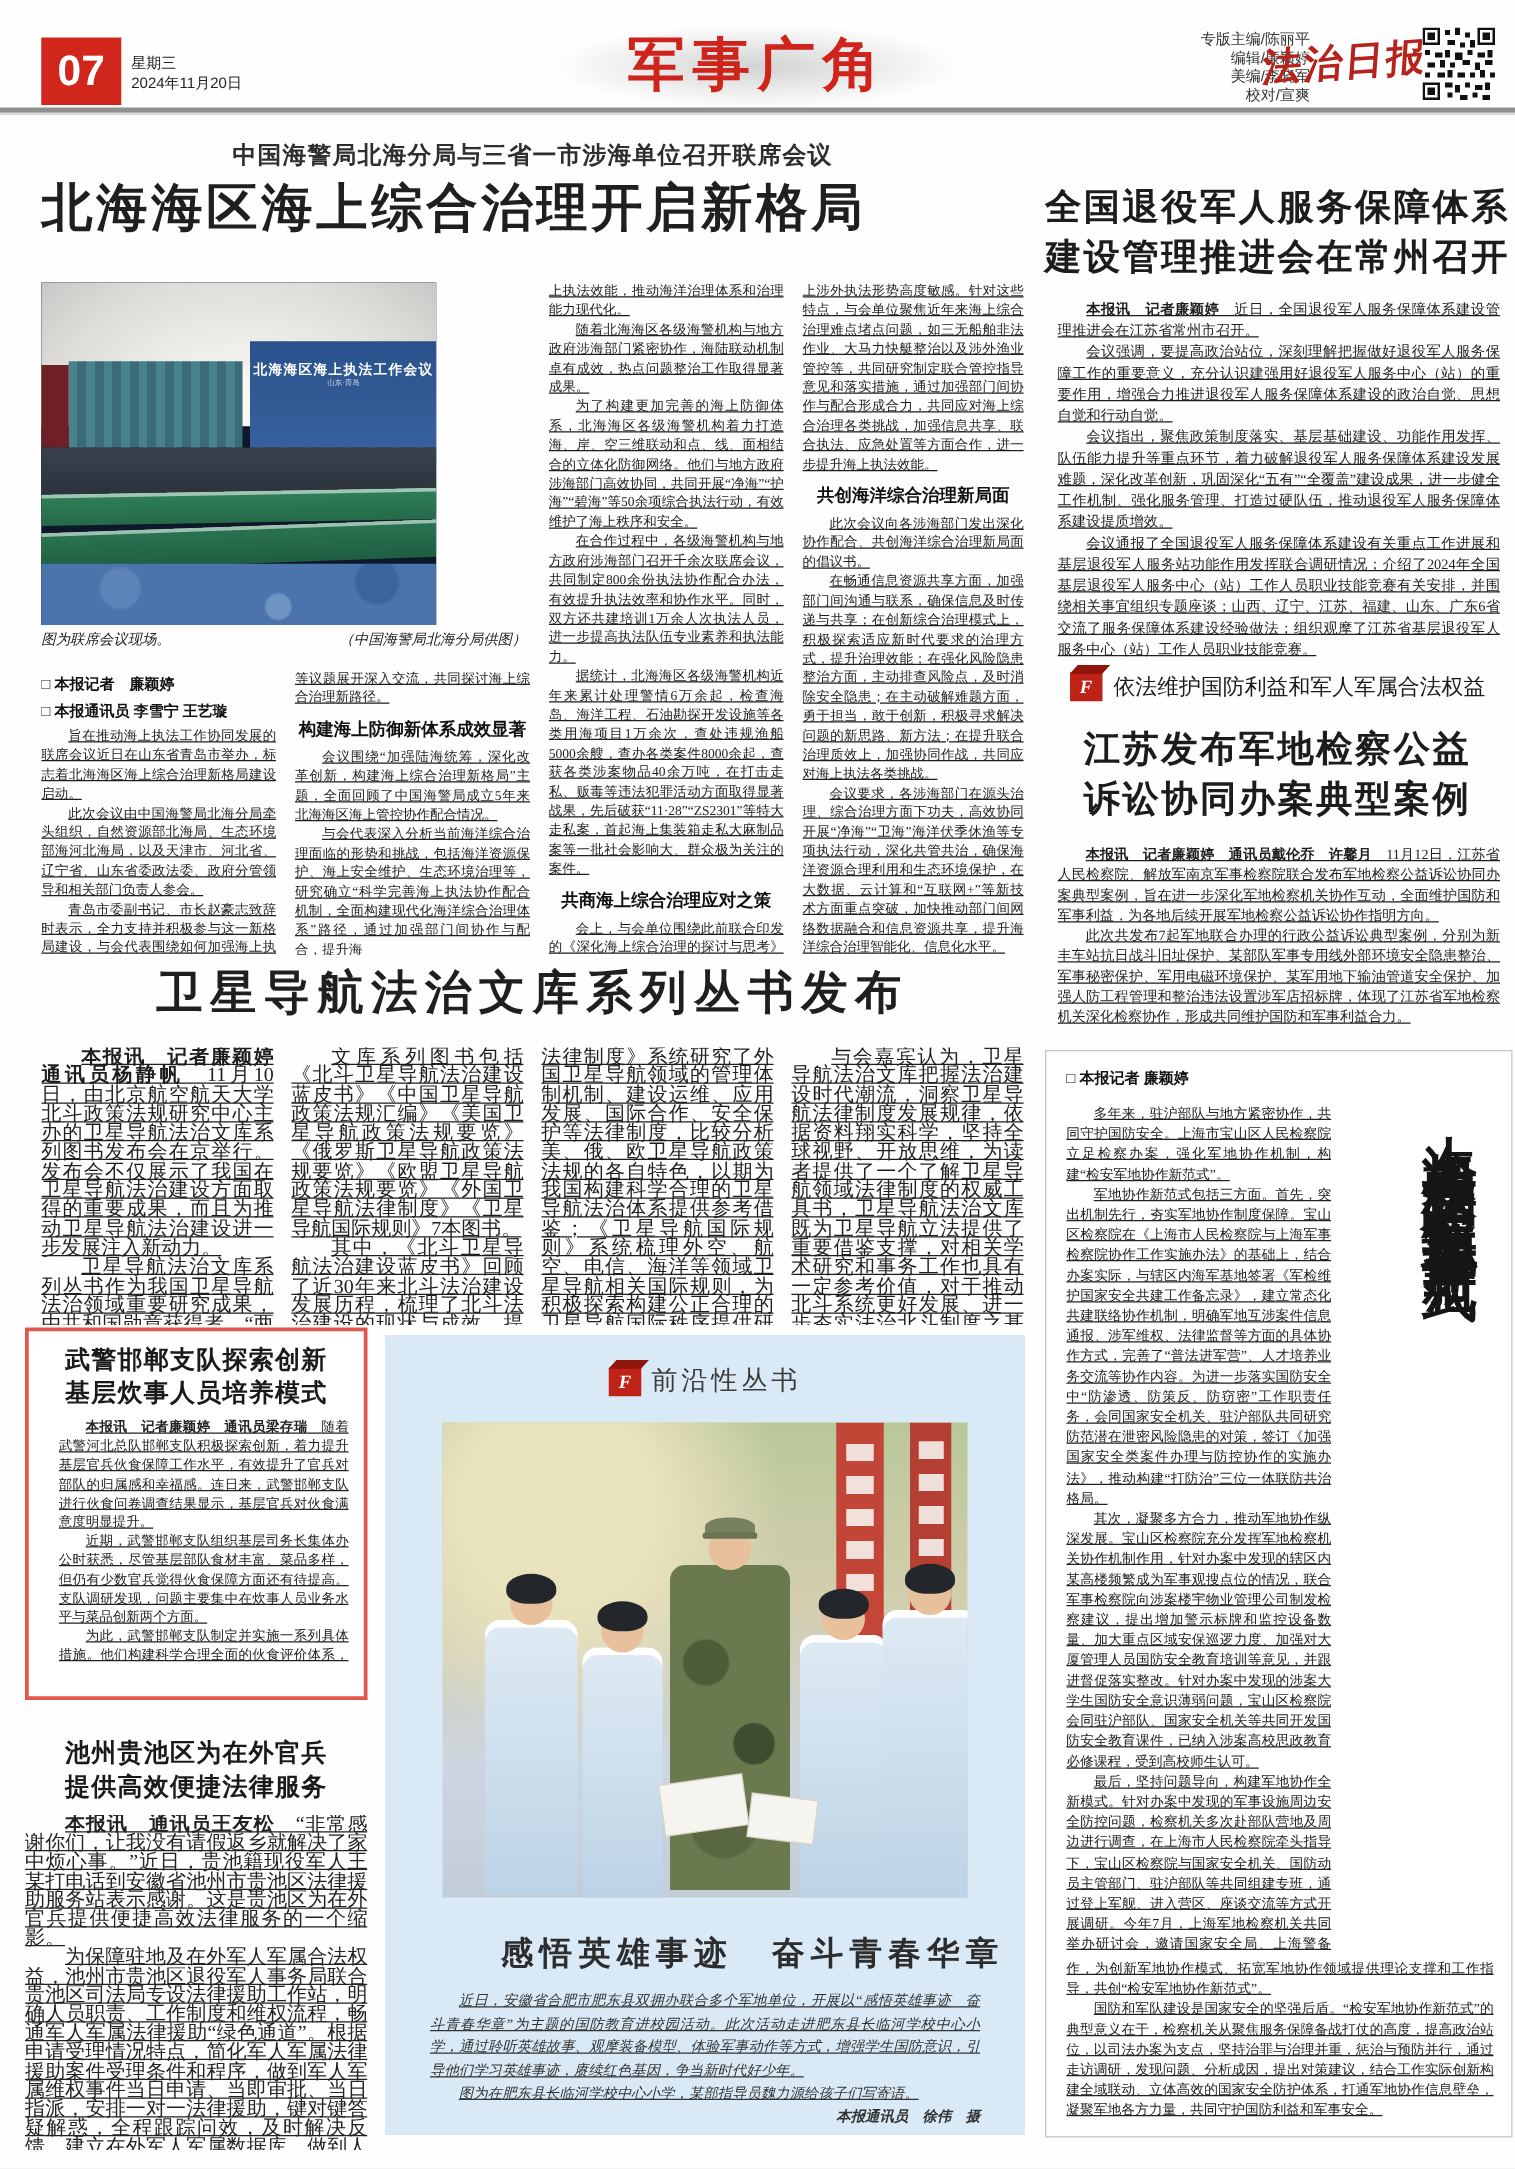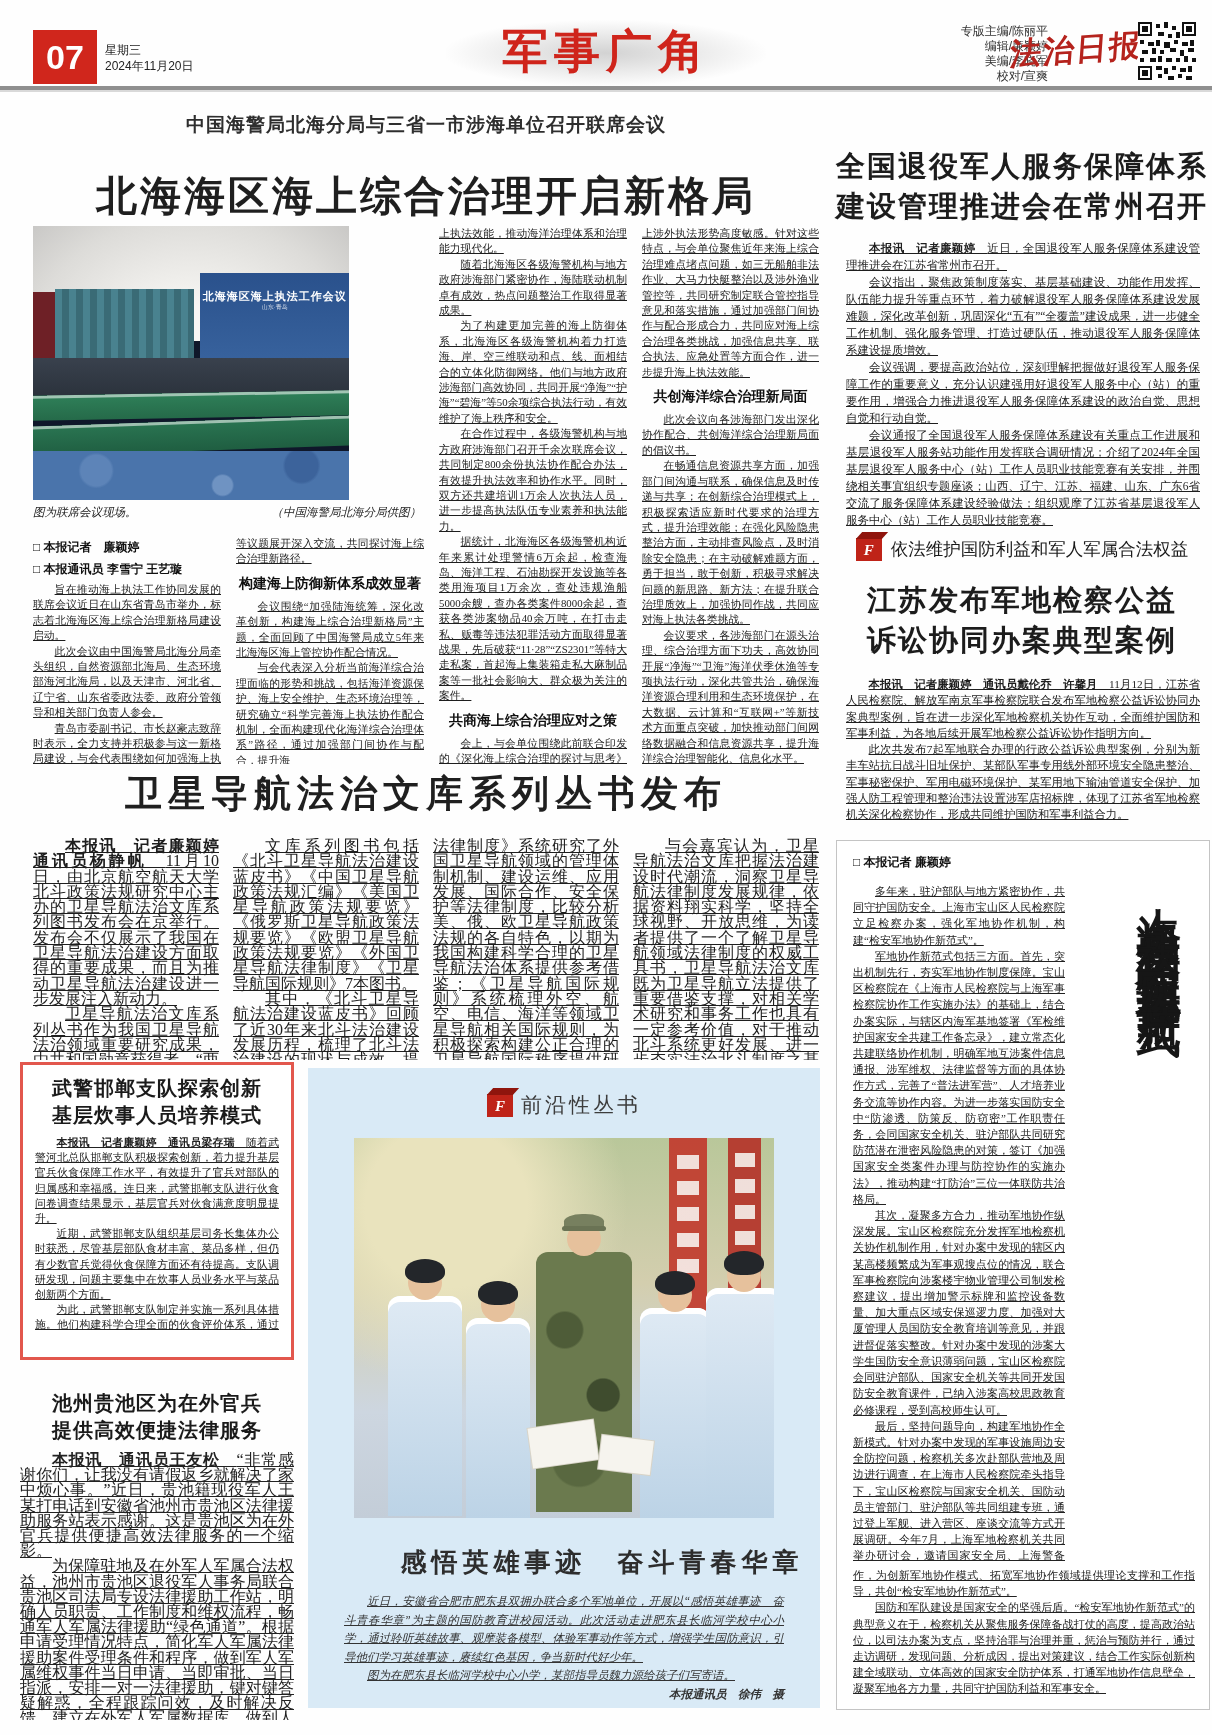--- a/index.html
+++ b/index.html
@@ -26,22 +26,22 @@
   .para.cont{text-indent:0;}
   .subhead{font-family:"Liberation Sans",sans-serif;font-weight:700;font-size:14px;line-height:18px;
            text-align:center;margin:7px 0;text-indent:0;color:#101010;}
   .byline-line{font:700 12px/18px "Liberation Sans",sans-serif;margin:2px 0 4px;text-indent:0;color:#111;}
   strong.lead{font-family:"Liberation Sans",sans-serif;font-weight:700;}
   .textcol{position:absolute;font-size:10.8px;line-height:15.4px;text-align:justify;color:#1e1e1e;overflow:hidden;}
 
   
   .kicker{position:absolute;left:33px;top:112px;width:786px;text-align:center;
           font:700 19px/26px "Liberation Sans",sans-serif;color:#2e2e2e;letter-spacing:1px;}
-  .headline1{position:absolute;left:33px;top:138px;width:786px;text-align:center;
-             font:900 41px/56px "Liberation Sans",sans-serif;color:#1f1f1f;letter-spacing:3px;margin-top:30px;}
+  .headline1{position:absolute;left:33px;top:138px;width:786px;text-align:left;
+             font:900 41px/56px "Liberation Sans",sans-serif;color:#1f1f1f;letter-spacing:3px;}
   .photo1{position:absolute;left:33px;top:226px;width:316px;height:274px;overflow:hidden;background:#0f172a;}
   .p1-ceiling{position:absolute;left:0;top:0;width:100%;height:42%;
               background:radial-gradient(ellipse at 50% 120%,#f7f6f3 30%,#dddcd9 75%,#c9c8c6 100%);}
   .p1-redcurtain{position:absolute;left:0;top:24%;width:7%;height:34%;background:#6e2026;}
   .p1-curtain{position:absolute;left:7%;top:23%;width:44%;height:31%;
               background:repeating-linear-gradient(90deg,#49828f 0 7px,#3a6b76 7px 14px);}
   .p1-backdrop{position:absolute;left:53%;top:17%;width:47%;height:36%;
                background:linear-gradient(180deg,#2a518c,#39649f);color:#fff;text-align:center;}
   .p1-banner{font:700 11px/14px "Liberation Sans",sans-serif;letter-spacing:1px;margin-top:16px;}
   .p1-banner-sub{font:400 6px/9px "Liberation Sans",sans-serif;opacity:.75;}
@@ -67,21 +67,21 @@
   .headline2{position:absolute;left:33px;top:768px;width:786px;text-align:center;
              font:900 37px/52px "Liberation Sans",sans-serif;color:#1f1f1f;letter-spacing:6px;}
   .satrow{position:absolute;left:33px;top:838px;width:786px;height:222px;display:flex;gap:14px;}
   .satcol{flex:1 1 0;font-size:16px;line-height:15.3px;text-align:justify;overflow:hidden;color:#1e1e1e;}
 
   
   .wjbox{position:absolute;left:20px;top:1062px;width:274px;height:298px;border:3px solid #e2574d;
          box-sizing:border-box;padding:10px 12px;background:#fff;}
   .boxhead{font:800 20px/27px "Liberation Sans",sans-serif;text-align:center;color:#1a1a1a;
            white-space:pre-line;letter-spacing:1px;}
-  .wj-body{margin-top:6px;height:198px;overflow:hidden;font-size:10.8px;line-height:15.2px;text-align:justify;}
+  .wj-body{margin-top:6px;height:198px;overflow:hidden;font-size:10.8px;line-height:15.2px;text-align:justify;margin-left:12px;}
 
   
   .czart{position:absolute;left:20px;top:1390px;width:274px;}
   .cz-body{margin-top:8px;height:268px;overflow:hidden;font-size:16px;line-height:15.2px;text-align:justify;}
 
   
   .pnbox{position:absolute;left:308px;top:1068px;width:512px;height:640px;background:#d9eaf6;}
   .pn-head{position:absolute;left:0;top:24px;width:100%;display:flex;justify-content:center;align-items:center;gap:8px;}
   .pn-label{font:400 21px/26px "Liberation Sans",sans-serif;color:#3c3c3c;letter-spacing:3px;}
   .cube{position:relative;display:inline-block;width:26px;height:23px;background:#bf2318;vertical-align:middle;}
@@ -342,22 +342,22 @@
         <p class="para">近日，安徽省合肥市肥东县双拥办联合多个军地单位，开展以“感悟英雄事迹　奋斗青春华章”为主题的国防教育进校园活动。此次活动走进肥东县长临河学校中心小学，通过聆听英雄故事、观摩装备模型、体验军事动作等方式，增强学生国防意识，引导他们学习英雄事迹，赓续红色基因，争当新时代好少年。</p>
         <p class="para">图为在肥东县长临河学校中心小学，某部指导员魏力源给孩子们写寄语。</p>
       </div>
     <div class="pn-credit">本报通讯员　徐伟　摄</div>
   </div>
 
   <div class="r-head rh1">全国退役军人服务保障体系
 建设管理推进会在常州召开</div>
   <div class="r-body rb1">
       <p class="para"><strong class="lead">本报讯　记者廉颖婷　</strong>近日，全国退役军人服务保障体系建设管理推进会在江苏省常州市召开。</p>
+      <p class="para">会议强调，要提高政治站位，深刻理解把握做好退役军人服务保障工作的重要意义，充分认识建强用好退役军人服务中心（站）的重要作用，增强合力推进退役军人服务保障体系建设的政治自觉、思想自觉和行动自觉。</p>
       <p class="para">会议指出，聚焦政策制度落实、基层基础建设、功能作用发挥、队伍能力提升等重点环节，着力破解退役军人服务保障体系建设发展难题，深化改革创新，巩固深化“五有”“全覆盖”建设成果，进一步健全工作机制、强化服务管理、打造过硬队伍，推动退役军人服务保障体系建设提质增效。</p>
-      <p class="para">会议强调，要提高政治站位，深刻理解把握做好退役军人服务保障工作的重要意义，充分认识建强用好退役军人服务中心（站）的重要作用，增强合力推进退役军人服务保障体系建设的政治自觉、思想自觉和行动自觉。</p>
       <p class="para">会议通报了全国退役军人服务保障体系建设有关重点工作进展和基层退役军人服务站功能作用发挥联合调研情况；介绍了2024年全国基层退役军人服务中心（站）工作人员职业技能竞赛有关安排，并围绕相关事宜组织专题座谈；山西、辽宁、江苏、福建、山东、广东6省交流了服务保障体系建设经验做法；组织观摩了江苏省基层退役军人服务中心（站）工作人员职业技能竞赛。</p>
     </div>
 
   <div class="r-tag">
     <span class="cube">
         <i></i>
         <b>F</b>
       </span>
     <span>依法维护国防利益和军人军属合法权益</span>
   </div>

